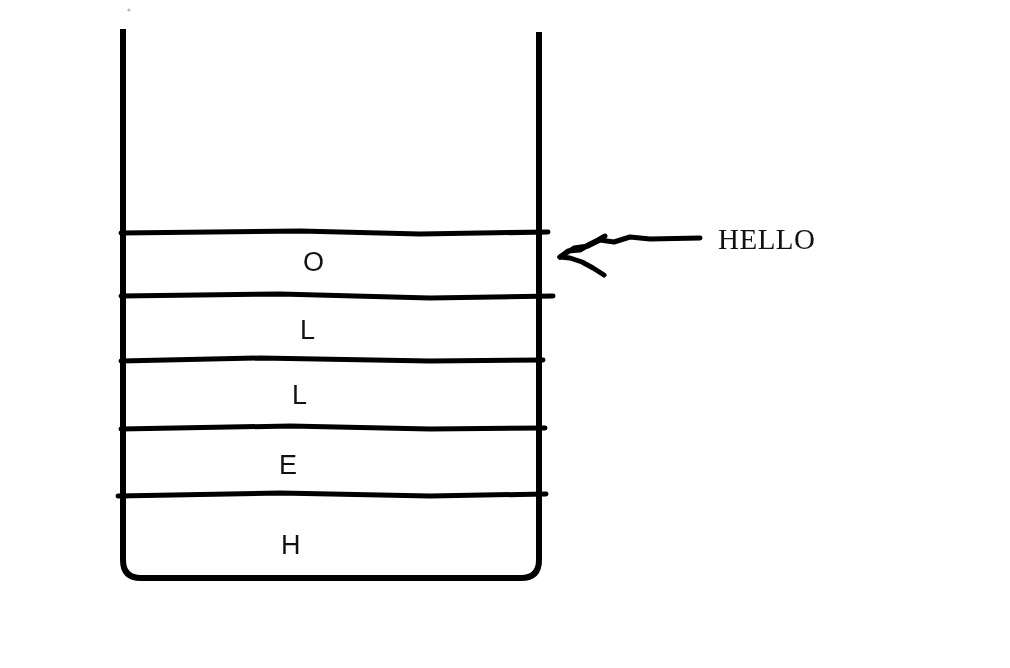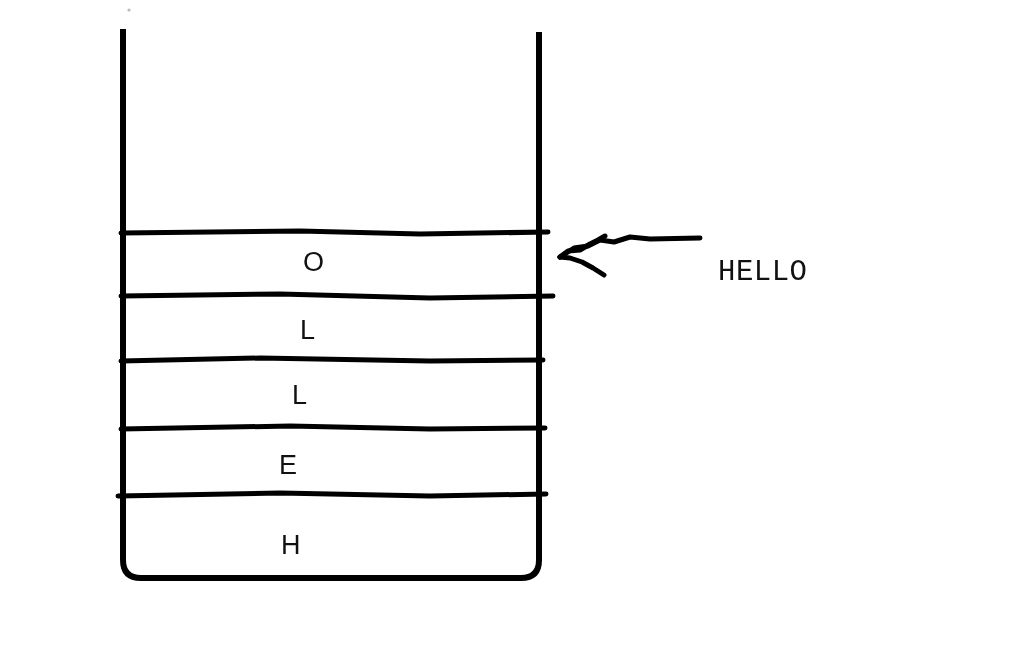--- a/index.html
+++ b/index.html
@@ -30,28 +30,27 @@
     position: absolute;
     font-family: "Liberation Sans", sans-serif;
     font-size: 27px;
     color: #111111;
     line-height: 1;
     white-space: nowrap;
     user-select: none;
   }
   .annotation-label {
     position: absolute;
-    font-family: Liberation Mono, monospace;
+    font-family: Liberation Serif, serif;
     font-size: 29px;
     letter-spacing: 0.5px;
     color: #111111;
     line-height: 1;
     white-space: nowrap;
     user-select: none;
-    margin-top: 33px;
   }
 </style>
 </head>
 <body>
 
 <div id="canvas">
 
   <svg id="diagram-svg" viewBox="0 0 1010 668">
 
     <circle cx="129" cy="10" r="1.6" fill="#bbbbbb"></circle>

